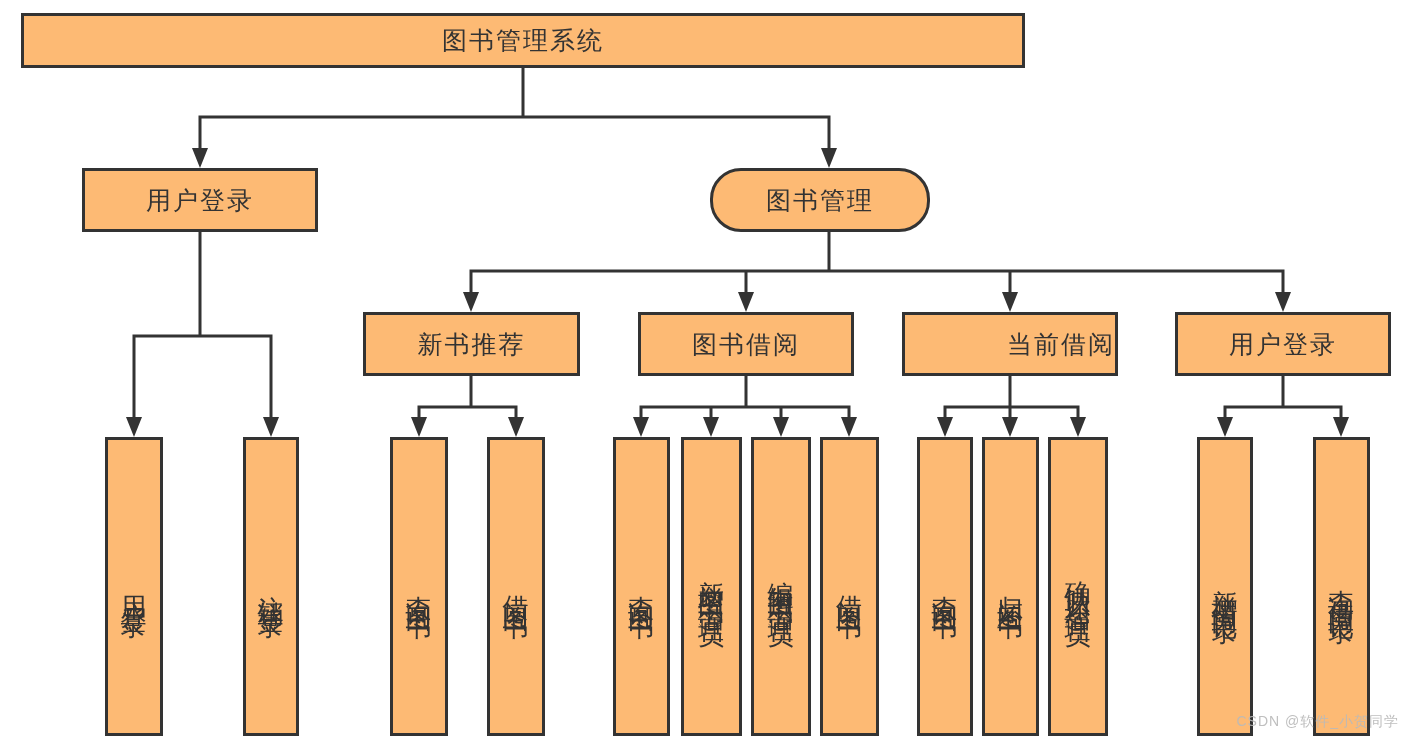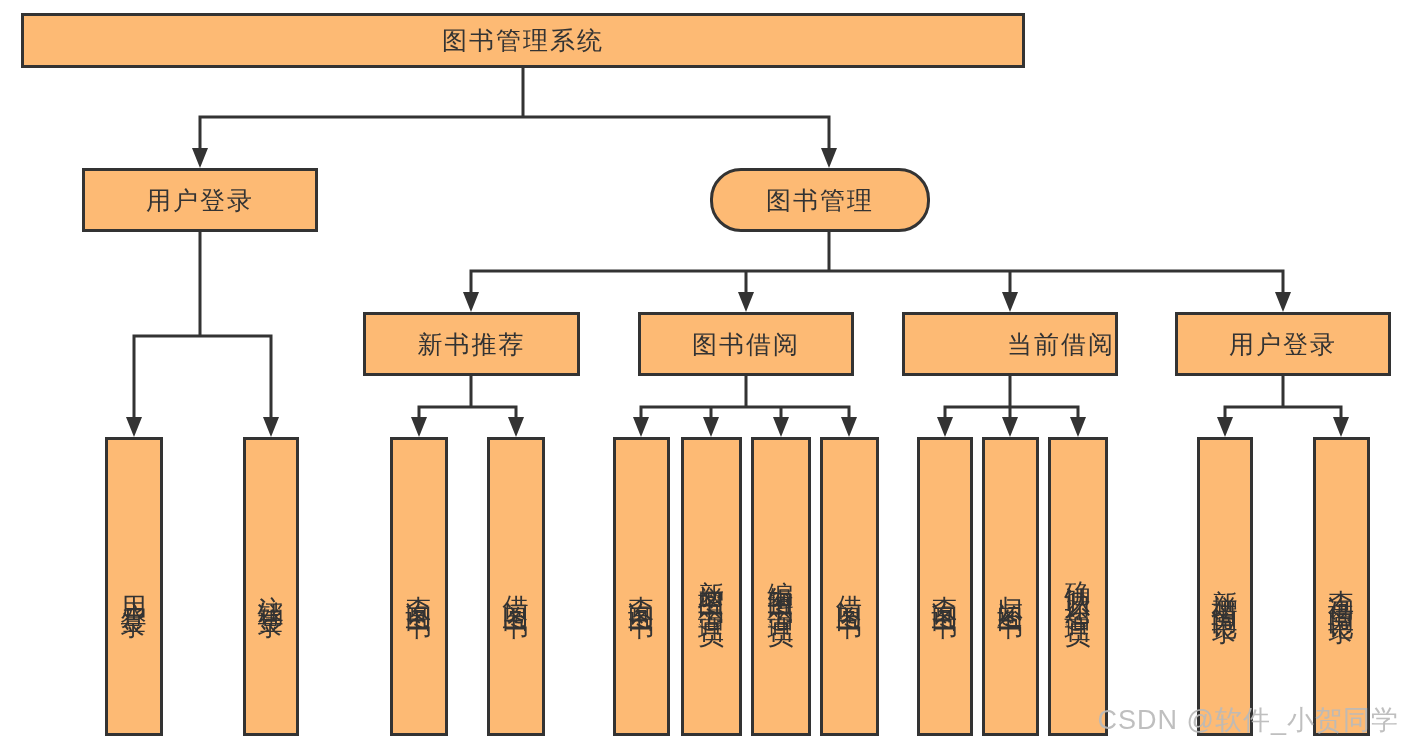--- a/index.html
+++ b/index.html
@@ -41,22 +41,22 @@
     writing-mode: vertical-rl;
     text-orientation: mixed;
     font-size: 26px;
     letter-spacing: 6px;
     line-height: 1;
     white-space: nowrap;
   }
   .watermark {
     position: absolute;
     right: 6px;
-    bottom: 9px;
-    font-size: 27px;
+    bottom: 16px;
+    font-size: 14px;
     color: rgba(186, 186, 186, 0.92);
     letter-spacing: 1px;
     z-index: 3;
     white-space: nowrap;
   }
 </style>
 </head>
 <body>
 
 <div class="canvas">

